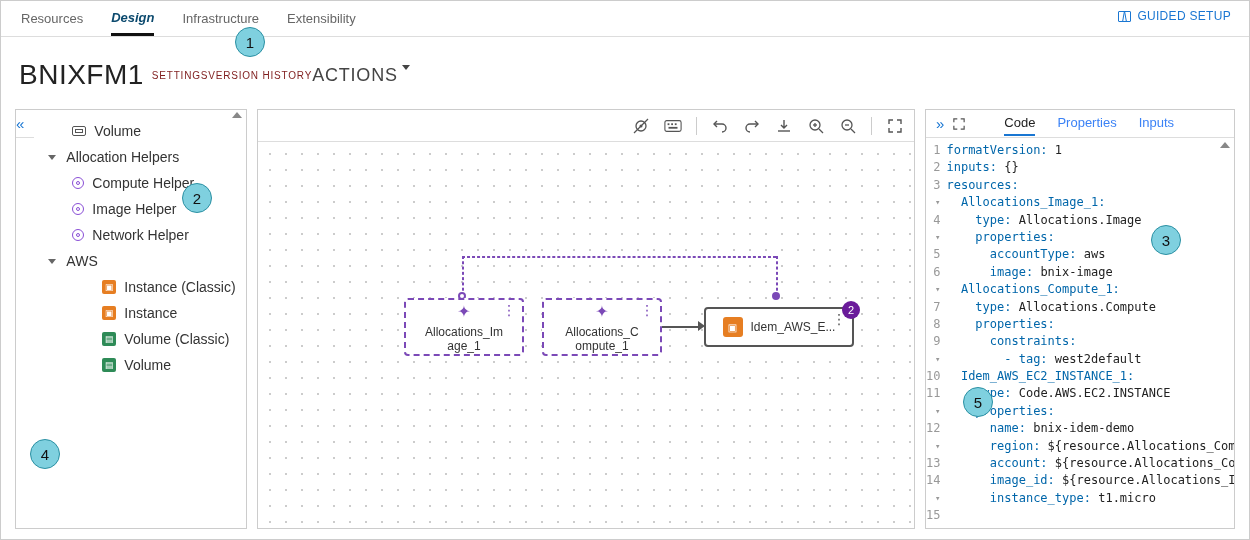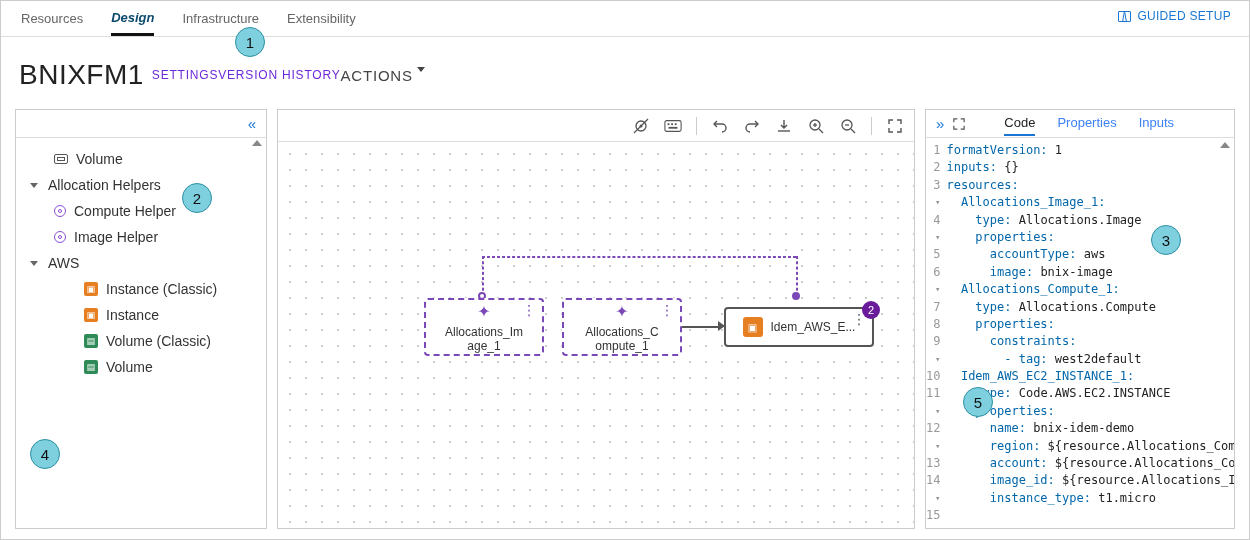--- a/index.html
+++ b/index.html
@@ -10,28 +10,28 @@
   .top-tabs .tab { margin-right: 28px; color: #666; cursor: pointer; padding: 8px 0; }
   .top-tabs .tab.active { color: #0c4a6e; font-weight: 600; border-bottom: 3px solid #111; font-style: italic; }
   .guided { position: absolute; right: 18px; top: 8px; color: #1976d2; font-size: 12px; cursor: pointer; display: flex; align-items: center; gap: 6px; letter-spacing: 0.3px; }
   .map-icon { width: 13px; height: 11px; border: 1px solid #1976d2; border-radius: 1px; display: inline-block; position: relative; }
   .map-icon::before { content:""; position:absolute; left:4px; top:-1px; bottom:-1px; width:1px; background:#1976d2; transform: skewX(-10deg);}
   .map-icon::after { content:""; position:absolute; right:4px; top:-1px; bottom:-1px; width:1px; background:#1976d2; transform: skewX(10deg);}
 
   
   .header-row { display:flex; align-items:center; padding: 22px 20px 18px 18px; }
   .page-title { font-size: 28px; font-weight: 300; color: #222; margin-right: 8px; letter-spacing: 0.5px;}
-  .hlink { color: #6d28d9; font-size: 12px; letter-spacing: 0.8px; cursor: pointer; }
-  .actions { color: #444; font-size: 15px; letter-spacing: 0.8px; cursor:pointer; display:flex; align-items:flex-start; gap:4px;}
+  .hlink { color: #7f1d1d; font-size: 10px; letter-spacing: 0.8px; cursor: pointer; }
+  .actions { color: #444; font-size: 18px; letter-spacing: 0.8px; cursor:pointer; display:flex; align-items:flex-start; gap:4px;}
   .chev-d { display:inline-block; width:0; height:0; border-left:4px solid transparent; border-right:4px solid transparent; border-top:5px solid #444;}
 
   
   .workspace { display:flex; height: calc(540px - 36px - 70px); padding: 0 14px 14px 14px; gap: 10px; }
   .panel { border:1px solid #ccc; background:#fff; }
-  .left-panel { width: 252px; display:flex; flex-direction:column; }
+  .left-panel { width: 232px; display:flex; flex-direction:row; }
   .left-head { height: 28px; border-bottom:1px solid #ddd; display:flex; justify-content:flex-end; align-items:center; padding-right:10px; }
   .dbl-chev-left::before{content:"«"; color:#1976d2; font-size:15px;}
   .dbl-chev-right::before{content:"»"; color:#1976d2; font-size:15px;}
   .left-body { position: relative; overflow:hidden; flex:1; padding: 8px 0 8px 0; }
   .scroll-up { position:absolute; top:2px; right:4px; width:0;height:0;border-left:5px solid transparent;border-right:5px solid transparent;border-bottom:6px solid #888;}
   .tree-item { display:flex; align-items:center; gap:8px; padding: 5px 4px 5px 14px; color:#333; cursor:pointer; font-size: 14px; }
   .tree-item.section { color:#333; }
   .tree-item.indent1 { padding-left: 38px; }
   .tree-item.indent3 { padding-left: 68px; }
   .chev-sm { display:inline-block; width:0;height:0; border-left:4px solid transparent; border-right:4px solid transparent; border-top:5px solid #666; margin-right:2px;}
@@ -131,20 +131,24 @@
         <span class="chev-sm"></span>
         <span>Allocation Helpers</span>
       </div>
       <div class="tree-item indent1">
         <span class="ic-gear"></span>
         <span>Compute Helper</span>
       </div>
       <div class="tree-item indent1">
         <span class="ic-gear"></span>
         <span>Image Helper</span>
+      </div>
+      <div class="tree-item indent1">
+        <span class="ic-gear"></span>
+        <span>Network Helper</span>
       </div>
       <div class="tree-item section">
         <span class="chev-sm"></span>
         <span>AWS</span>
       </div>
       <div class="tree-item indent3">
         <span class="ic-sq ic-orange">▣</span>
         <span>Instance (Classic)</span>
       </div>
       <div class="tree-item indent3">

